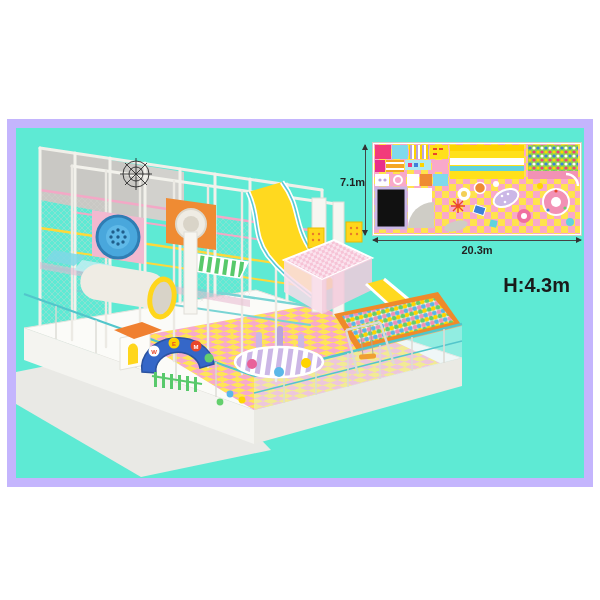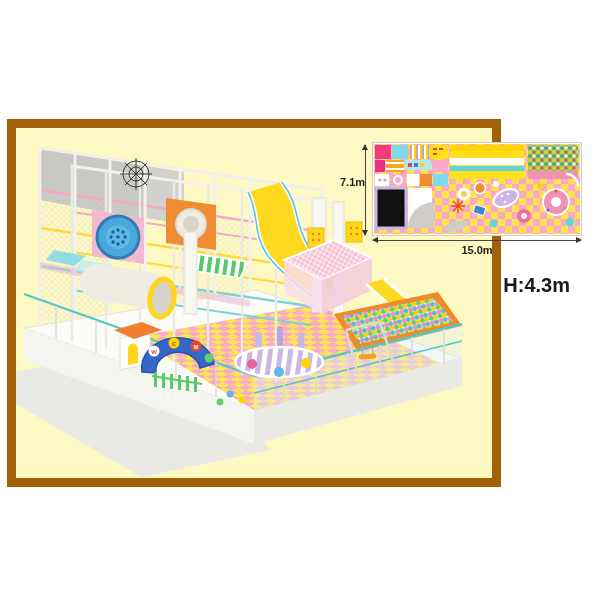--- a/index.html
+++ b/index.html
@@ -1,19 +1,19 @@
 <!DOCTYPE html>
 <html><head>
 <meta charset="utf-8">
 <style>
   html,body{margin:0;padding:0;background:#ffffff;}
   body{width:600px;height:600px;position:relative;overflow:hidden;
        font-family:"Liberation Sans", sans-serif;}
-  .frame{position:absolute;left:7px;top:119px;width:494px;height:368px;
-         box-sizing:border-box;border:9px solid #a16207;background:#fef9c3;}
+  .frame{position:absolute;left:7px;top:119px;width:586px;height:368px;
+         box-sizing:border-box;border:9px solid #c4b5fd;background:#5eead4;}
   .inner{position:relative;width:568px;height:350px;}
   .render-svg{position:absolute;left:0;top:4px;}
   .plan-wrap{position:absolute;left:326px;top:14px;width:242px;height:118px;}
   .plan-svg{position:absolute;left:30px;top:0;}
   .dim-label{position:absolute;color:#222;font-weight:700;font-size:11px;}
   .depth-label{left:-2px;top:34px;width:24px;text-align:right;}
   .width-label{left:30px;top:102px;width:210px;text-align:center;}
   .v-dim{position:absolute;left:23px;top:3px;width:1px;height:90px;background:#444;}
   .h-dim{position:absolute;left:31px;top:98px;width:208px;height:1px;background:#444;}
   .arr{position:absolute;width:0;height:0;border:solid transparent;}
@@ -377,19 +377,19 @@
         <circle cx="198" cy="80" r="4" fill="#5fd3de"></circle>
         <circle cx="124" cy="42" r="3" fill="#ffffff"></circle>
       </g>
     </svg>
 
     <div class="h-dim">
       <span class="arr arr-left"></span>
       <span class="arr arr-right"></span>
     </div>
 
-    <div class="dim-label width-label">15.0m</div>
+    <div class="dim-label width-label">20.3m</div>
   </div>
 
   <div class="height-label">H:4.3m</div>
 
  </div>
 </div>
 
 </body></html>

